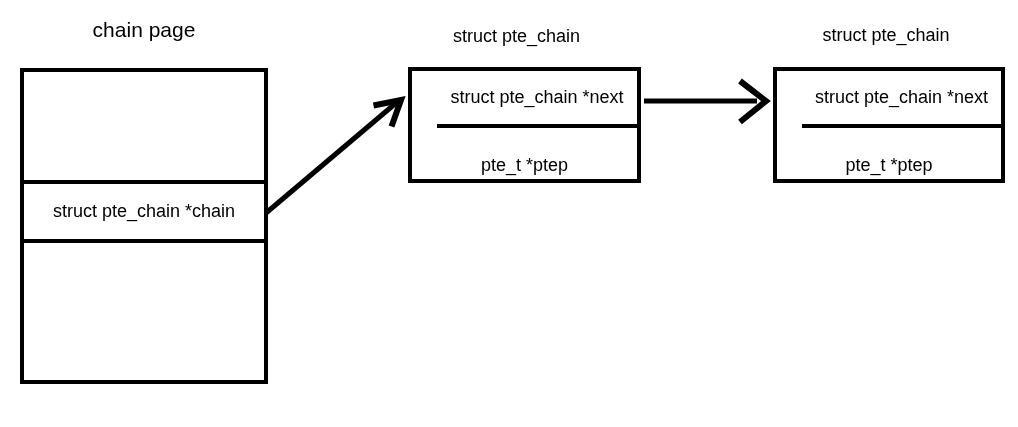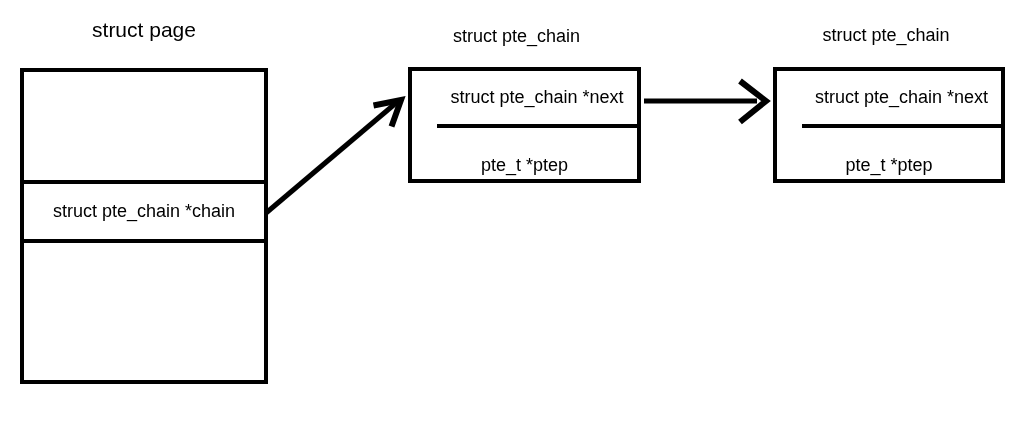--- a/index.html
+++ b/index.html
@@ -91,21 +91,21 @@
     position: absolute;
     left: 0; top: 0;
     pointer-events: none;
   }
 </style>
 </head>
 <body>
 
 <div class="canvas">
 
-  <div class="node-title" id="title-page">struct page</div>
+  <div class="node-title" id="title-page">chain page</div>
 
   <div class="node-title" id="title-pte1">struct pte_chain</div>
 
   <div class="node-title" id="title-pte2">struct pte_chain</div>
 
   <div class="box" id="page-box">
     <div class="row-empty-top"></div>
     <div class="row-chain">struct pte_chain *chain</div>
     <div class="row-empty-bottom"></div>
   </div>

